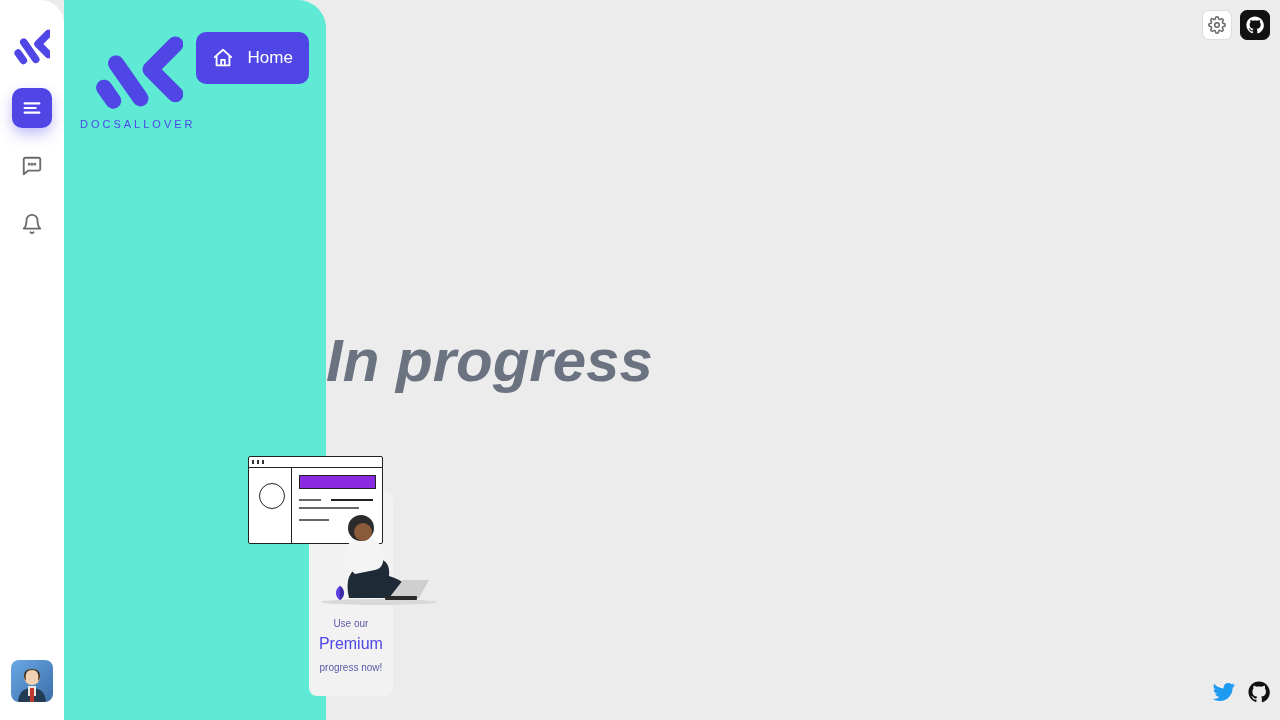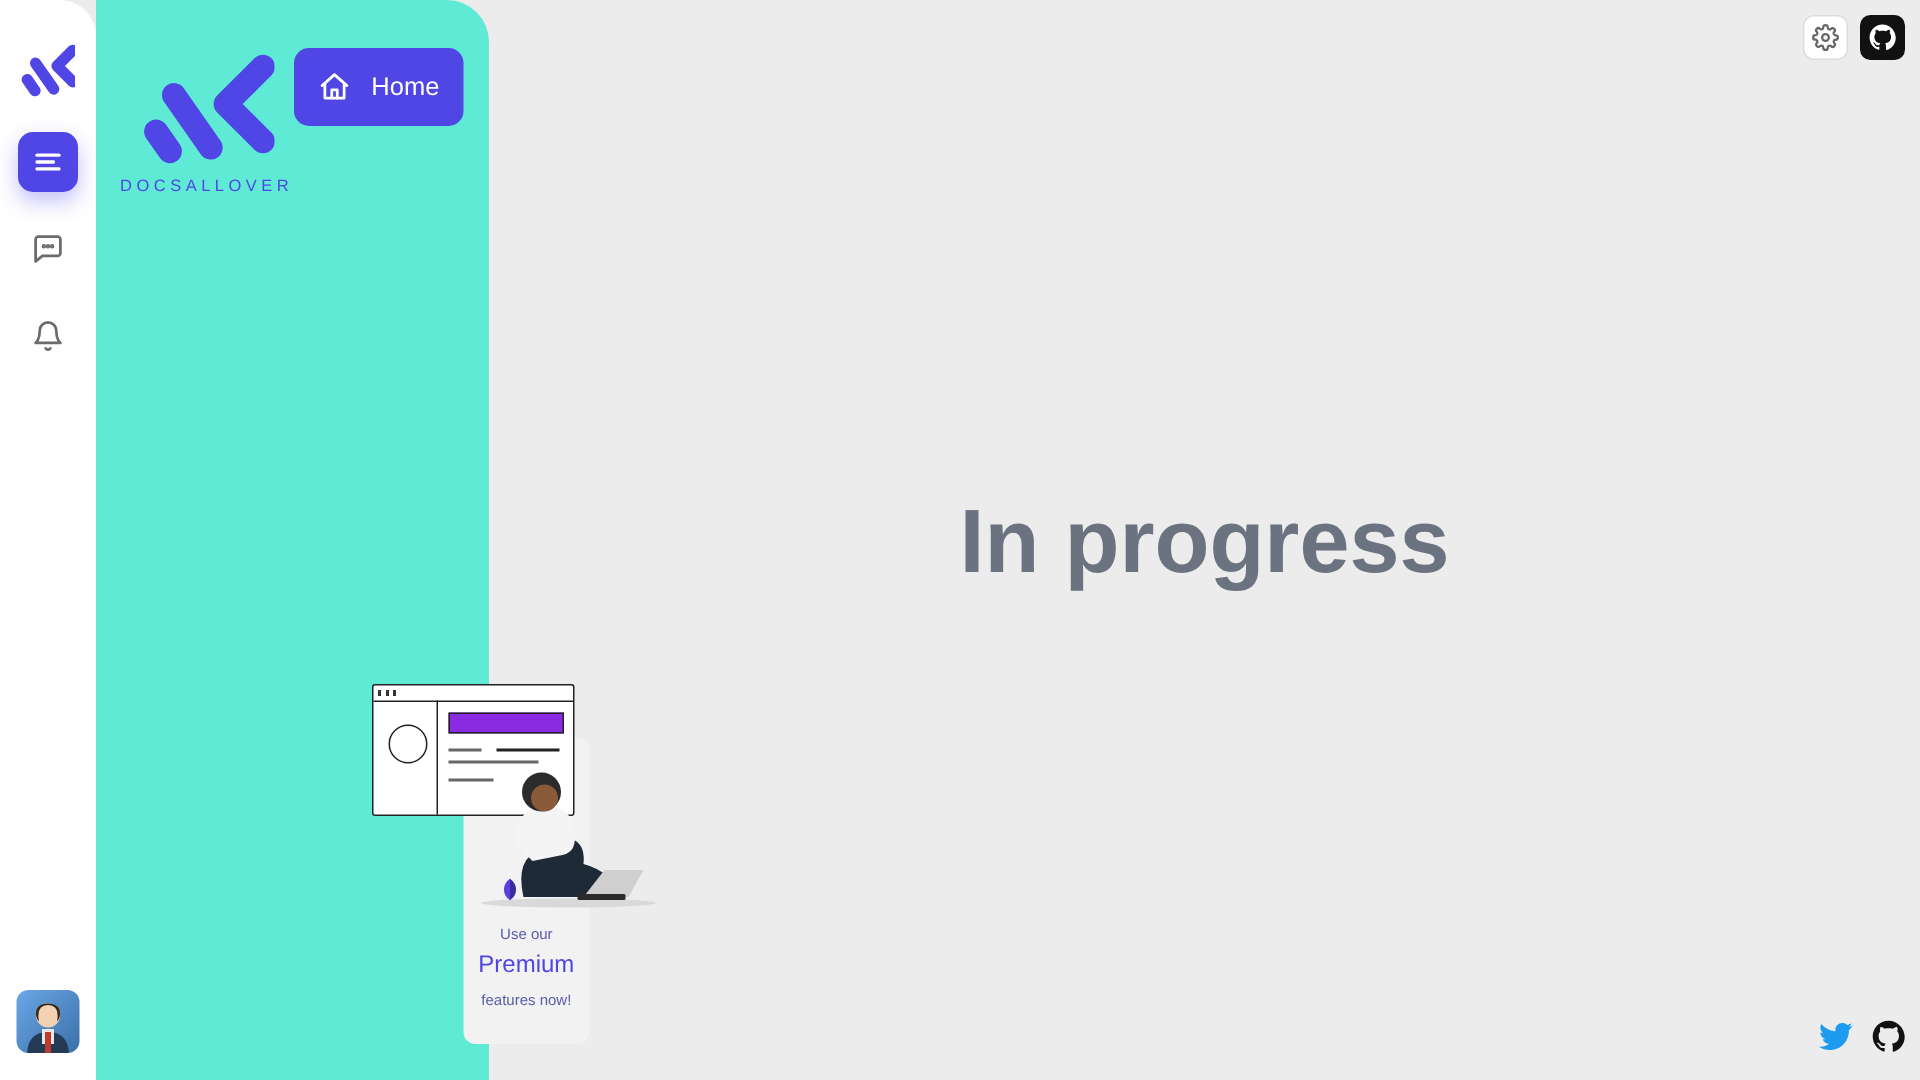--- a/index.html
+++ b/index.html
@@ -81,21 +81,21 @@
   .illu-window .l1{ top:42px; width:22px;} .illu-window .l1b{ top:42px; left:82px; width:42px; background:#222;}
   .illu-window .l2{ top:50px; width:60px;} .illu-window .l3{ top:62px; width:30px;}
   .illu-person {
     position:absolute; left:0; bottom:0; width:120px; height:100px;
   }
   .illu-leaf { position:absolute; right:34px; bottom:4px; width:18px; height:18px;}
 
   
   .main {
     position:absolute; left:326px; right:0; top:0; bottom:0;
-    display:flex; align-items:center; justify-content:center;
+    display:flex; align-items:center; font-style:italic;
   }
   .main h1 { font-size:60px; font-weight:700; color:#6b7280;}
 
   
   .top-actions {
     position:absolute; top:10px; right:10px; display:flex; gap:8px;
   }
   .top-btn {
     width:30px; height:30px; border-radius:7px; display:flex; align-items:center; justify-content:center;
     background:#fff; border:1px solid #ddd; cursor:pointer; color:#666;
@@ -203,21 +203,21 @@
         <circle cx="44" cy="26" r="9" fill="#8a5a3a"></circle>
         <path d="M70 92 l14 -18 l26 0 l-10 18 z" fill="#cfcfcf"></path>
         <rect x="66" y="90" width="32" height="4" rx="1" fill="#2b2b2b"></rect>
       </svg>
       <svg class="illu-leaf" viewBox="0 0 20 20">
         <path d="M10 2 C4 6 4 14 10 18 C10 12 10 8 10 2" fill="#5b3fe0"></path>
         <path d="M10 2 C16 6 16 14 10 18 C10 12 10 8 10 2" fill="#3a2ca0"></path>
       </svg>
     </div>
     <div class="promo-text">
-      <span class="pre">Use our </span><span class="mid">Premium</span><span class="post"> features now!</span>
+      <span class="pre">Use our </span><span class="mid">Premium</span><span class="post"> progress now!</span>
     </div>
   </div>
 </div>
 
 <div class="main">
   <h1>In progress</h1>
 </div>
 
 <div class="top-actions">
   <div class="top-btn">

